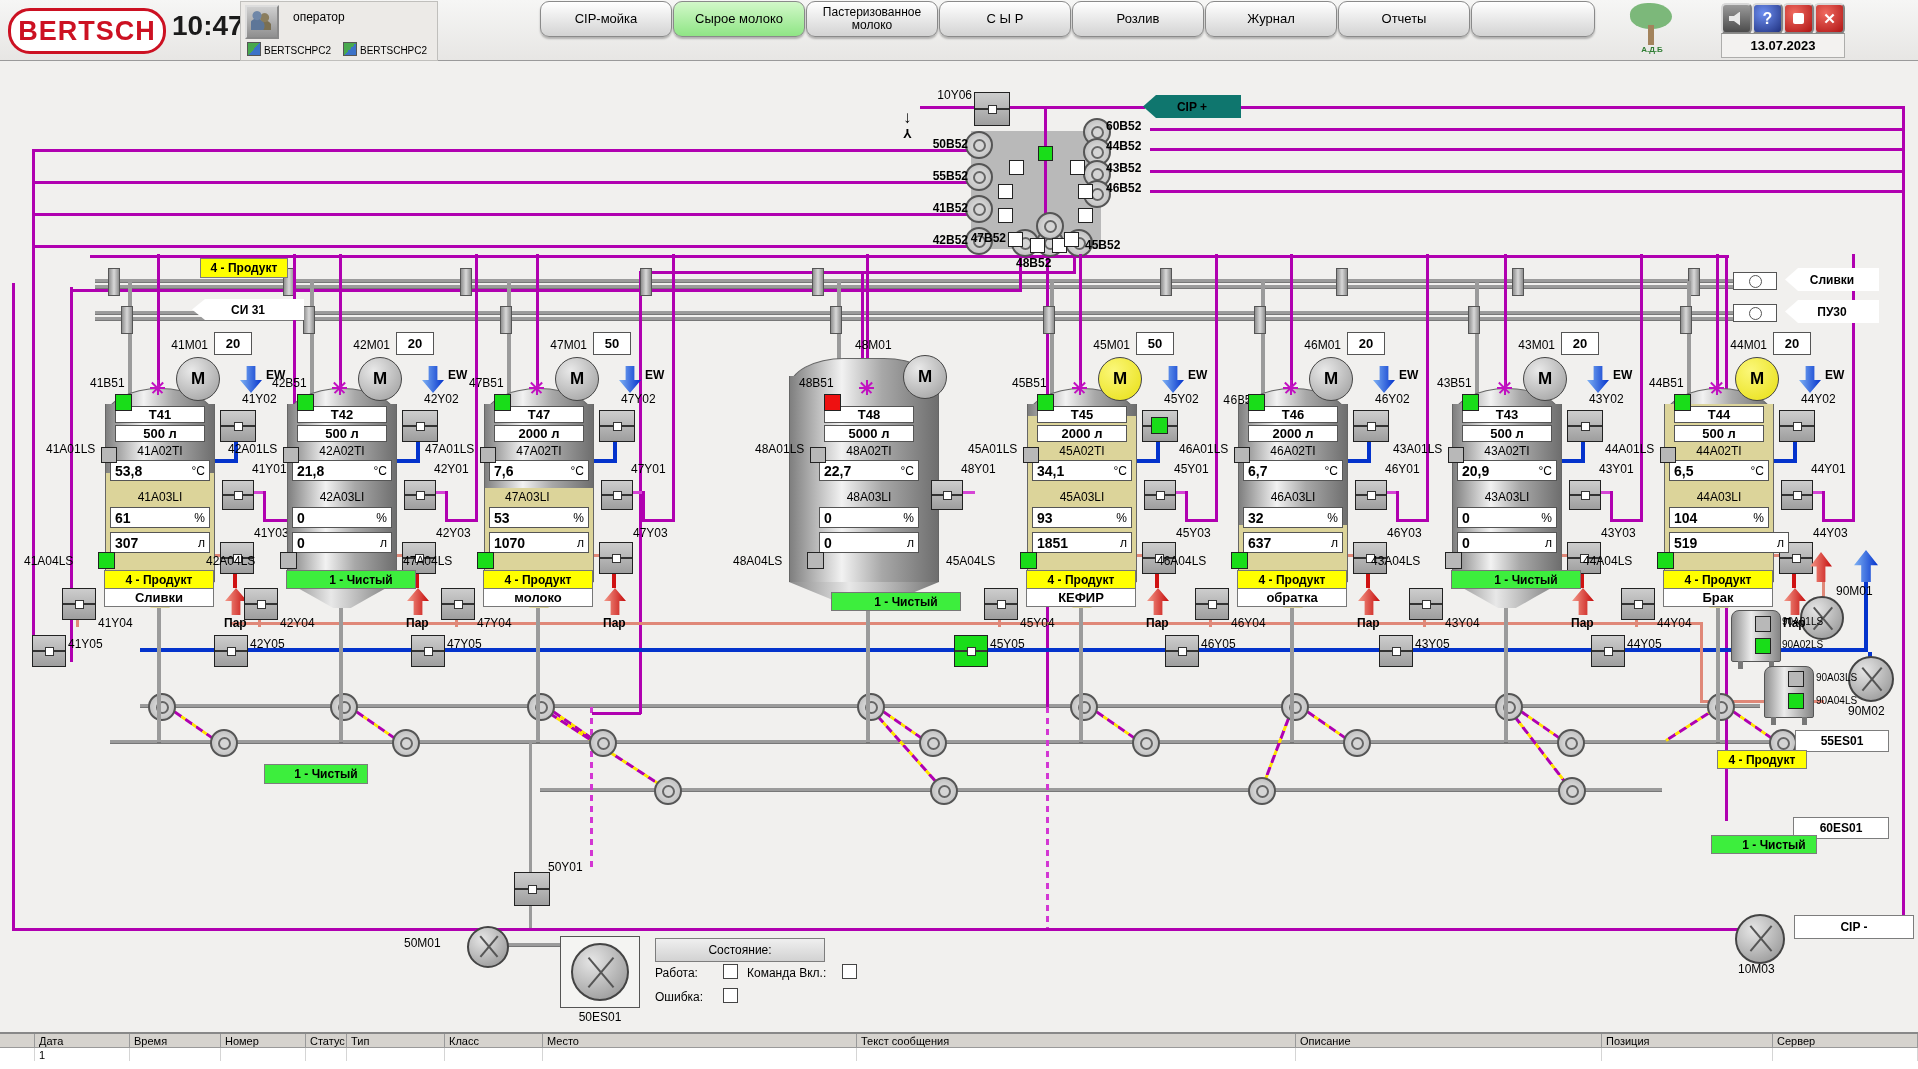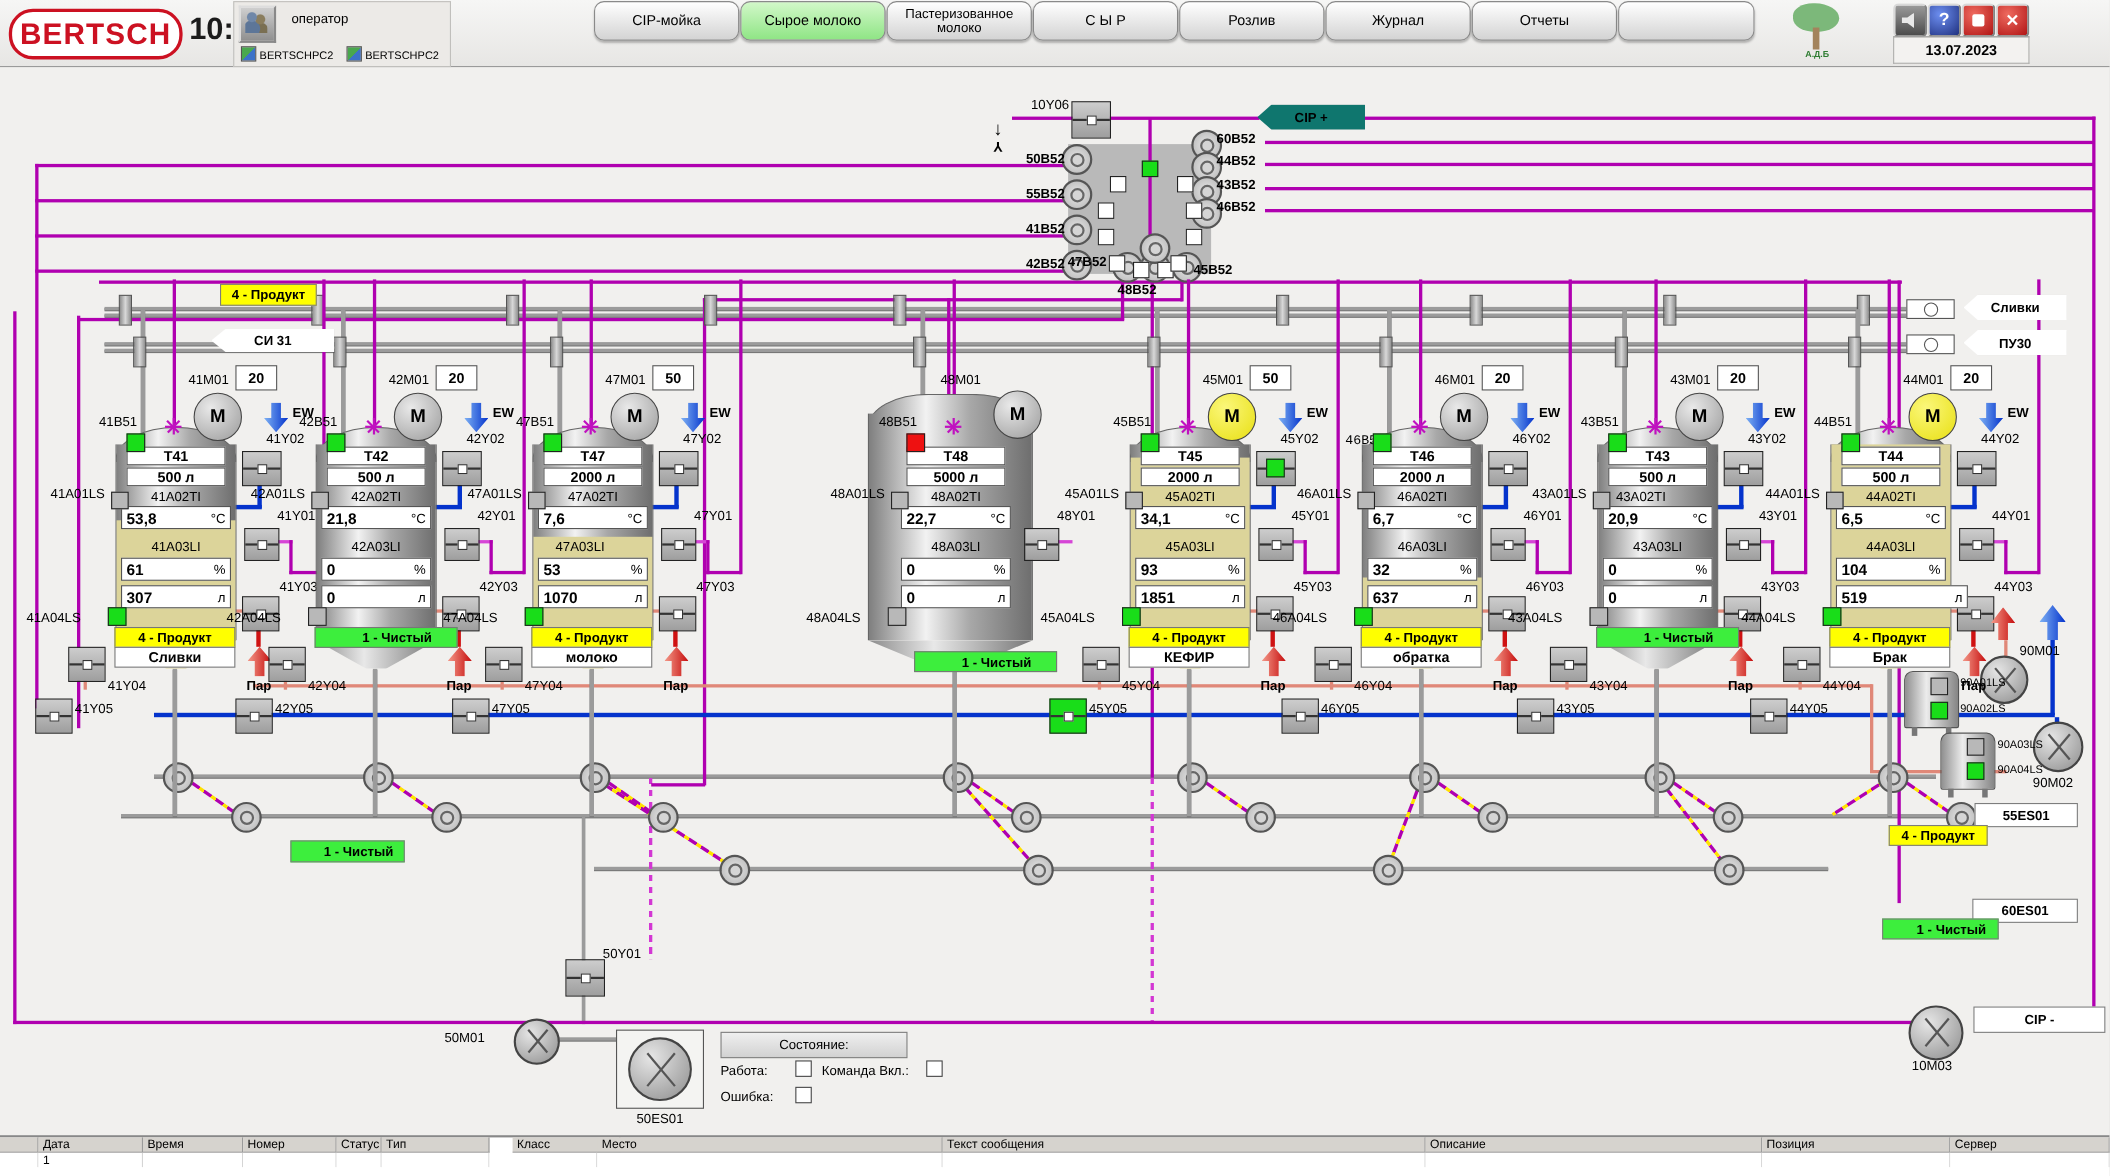--- a/index.html
+++ b/index.html
@@ -1,21 +1,21 @@
 <!DOCTYPE html>
 <html><head>
 <meta charset="utf-8">
 <style>
   html,body{margin:0;padding:0;background:#dfdfdd;font-family:"Liberation Sans",sans-serif;}
   #stage{position:relative;width:1918px;height:1069px;background:#f1f0ee;overflow:hidden;}
   
   #header{position:absolute;left:0;top:0;width:1918px;height:60px;background:linear-gradient(#f6f6f5,#e7e6e4);border-bottom:1px solid #9a9a9a;z-index:40;}
   #logo{position:absolute;left:8px;top:8px;width:152px;height:40px;border:3px solid #cc1122;border-radius:22px;background:#fff;color:#cc1122;font-weight:bold;font-size:27px;letter-spacing:1px;display:flex;align-items:center;justify-content:center;}
   #clock{position:absolute;left:172px;top:10px;font-size:28px;font-weight:bold;color:#1b1b1b;}
-  #opbox{position:absolute;left:212px;top:1px;width:196px;height:58px;background:#eceae7;border:1px solid #c0bfbc;text-align:right;}
+  #opbox{position:absolute;left:240px;top:1px;width:196px;height:58px;background:#eceae7;border:1px solid #c0bfbc;text-align:right;}
   .opbtn{position:absolute;left:4px;top:3px;width:30px;height:30px;border:2px outset #ddd;background:linear-gradient(#cfcfcf,#8f8f8f);}
   .person{position:absolute;left:4px;top:3px;width:20px;height:20px;background:
     radial-gradient(circle at 30% 28%,#6f87a8 0 4px,transparent 5px),
     radial-gradient(circle at 68% 38%,#8a7d5d 0 4px,transparent 5px),
     radial-gradient(circle at 30% 80%,#5d7698 0 7px,transparent 8px),
     radial-gradient(circle at 68% 90%,#7a6f52 0 7px,transparent 8px);}
   .pcicon{display:inline-block;width:12px;height:12px;margin-right:3px;background:linear-gradient(135deg,#49a84e 50%,#3c72c8 50%);border:1px solid #555;vertical-align:-2px;}
   
   .tab{position:absolute;top:1px;height:34px;border:1px solid #8a8a8a;border-radius:9px;background:linear-gradient(#ffffff,#d3d3d3);box-shadow:0 2px 2px rgba(0,0,0,.25);display:flex;align-items:center;justify-content:center;font-size:13px;text-align:center;line-height:1.05;cursor:default;z-index:41;}
   .tab.active{background:linear-gradient(#d2f8c9,#8fe585);}
@@ -211,21 +211,21 @@
       <div class="th" style="left: 35px; width: 95px;">Дата</div>
       <div class="trow" style="left: 35px; width: 95px;">1</div>
       <div class="th" style="left: 130px; width: 91px;">Время</div>
       <div class="trow" style="left: 130px; width: 91px;"></div>
       <div class="th" style="left: 221px; width: 85px;">Номер</div>
       <div class="trow" style="left: 221px; width: 85px;"></div>
       <div class="th" style="left: 306px; width: 41px;">Статус</div>
       <div class="trow" style="left: 306px; width: 41px;"></div>
       <div class="th" style="left: 347px; width: 98px;">Тип</div>
       <div class="trow" style="left: 347px; width: 98px;"></div>
-      <div class="th" style="left: 445px; width: 98px; margin-left: 21px;">Класс</div>
+      <div class="th" style="left: 445px; width: 98px;">Класс</div>
       <div class="trow" style="left: 445px; width: 98px;"></div>
       <div class="th" style="left: 543px; width: 314px;">Место</div>
       <div class="trow" style="left: 543px; width: 314px;"></div>
       <div class="th" style="left: 857px; width: 439px;">Текст сообщения</div>
       <div class="trow" style="left: 857px; width: 439px;"></div>
       <div class="th" style="left: 1296px; width: 306px;">Описание</div>
       <div class="trow" style="left: 1296px; width: 306px;"></div>
       <div class="th" style="left: 1602px; width: 171px;">Позиция</div>
       <div class="trow" style="left: 1602px; width: 171px;"></div>
       <div class="th" style="left: 1773px; width: 145px;">Сервер</div>
@@ -768,21 +768,21 @@
       <div class="tg blue" style="left:196px;top:129px;width:24px;height:4px;"></div>
       <div class="t-lbl a01-lbl" style="left:28px;top:112px;">43A01LS</div>
       <div class="ind n a01-ind" style="left:83px;top:117px;width:14px;height:14px;"></div>
       <div class="dome"></div>
       <div class="body">
         <div class="fill" style="height: 0px;"></div>
       </div>
       <div class="cone"></div>
       <div class="cbox name" style="left:97px;top:76px;width:90px;height:17px;">T43</div>
       <div class="cbox cap" style="left:97px;top:95px;width:90px;height:17px;font-weight:bold;">500 л</div>
-      <div class="t-lbl a02-lbl" style="left:104px;top:114px;width:100px;">43A02TI</div>
+      <div class="t-lbl a02-lbl" style="left:92px;top:114px;width:100px;text-align:center;">43A02TI</div>
       <div class="vbox temp" style="left:92px;top:130px;width:100px;height:21px;">
         <span>20,9</span>
         <span class="unit">°C</span>
       </div>
       <div class="t-lbl a03-lbl" style="left:92px;top:160px;width:100px;text-align:center;">43A03LI</div>
       <div class="vbox pct" style="left:92px;top:177px;width:100px;height:21px;">
         <span>0</span>
         <span class="unit">%</span>
       </div>
       <div class="vbox vol" style="left:92px;top:202px;width:100px;height:21px;">

